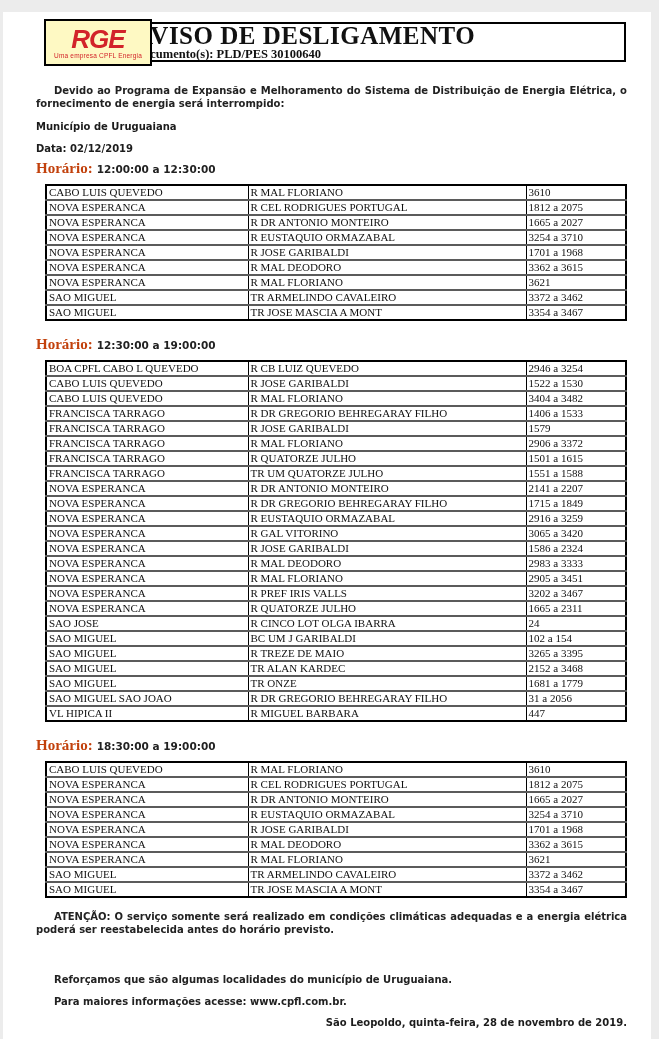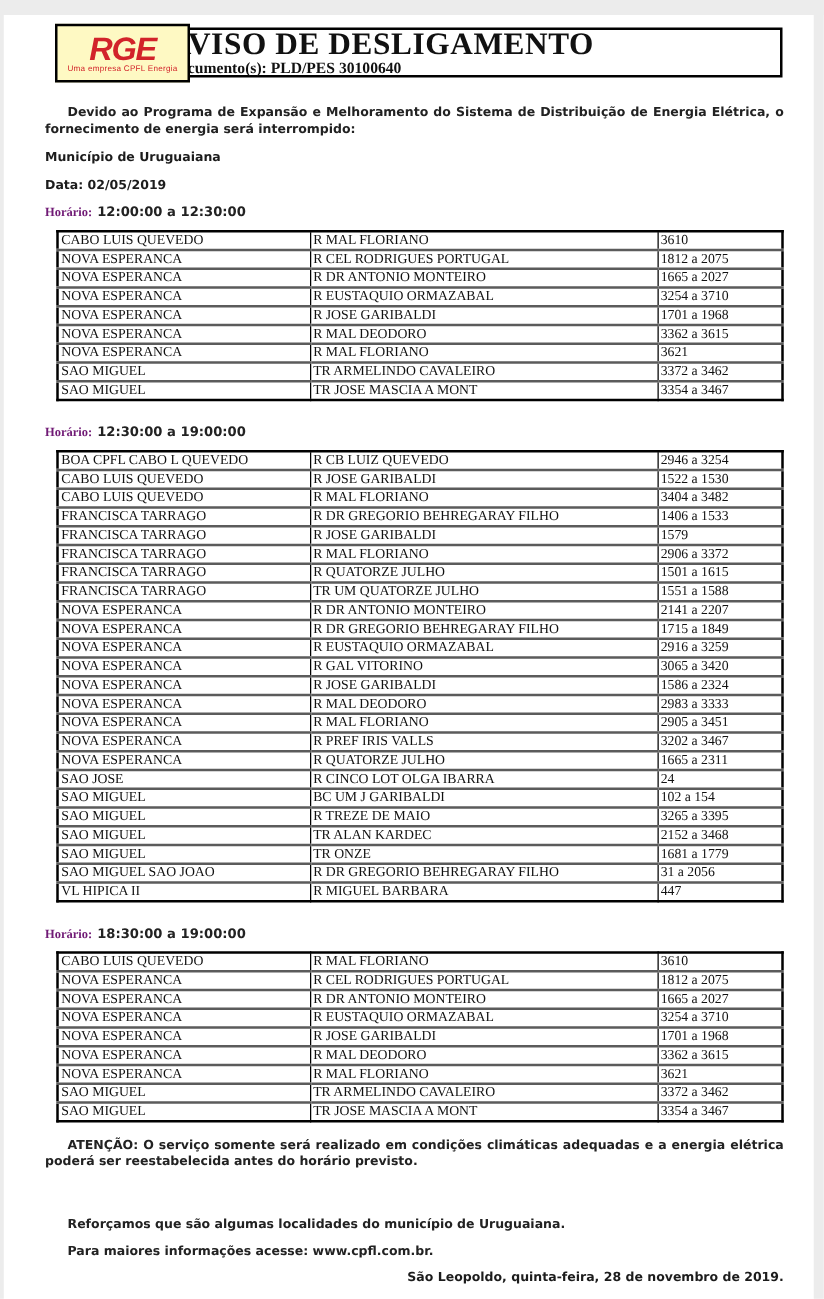--- a/index.html
+++ b/index.html
@@ -61,21 +61,21 @@
   .intro { margin-top: 18px; }
   .municipio { margin-top: 11px; font-size: 10px; font-weight: bold; }
   .data-line { margin-top: 11px; font-size: 10px; font-weight: bold; }
 
   
   .schedule { margin-top: 14px; }
   .schedule.first { margin-top: 5px; }
   .horario-line { height: 18px; line-height: 18px; white-space: nowrap; }
   .horario-label {
     font-family: "Liberation Serif", serif;
-    font-weight: bold; font-size: 10px; color: #701a75;
+    font-weight: bold; font-size: 15px; color: #c2410c;
   }
   .horario-time { font-size: 10.5px; font-weight: bold; color: #222; margin-left: 4px; }
 
   table.outage {
     margin-top: 7px; margin-left: 9px;
     border-collapse: collapse;
     width: 582px;
     table-layout: fixed;
     font-family: "Liberation Serif", serif;
     font-size: 11px; color: #111;
@@ -114,21 +114,21 @@
       <div class="doc-number">Documento(s): PLD/PES 30100640</div>
     </div>
     <div class="logo-box">
       <div class="logo-text" style="color: rgb(210, 35, 42);">RGE</div>
       <div class="logo-tagline" style="color: rgb(210, 35, 42);">Uma empresa CPFL Energia</div>
     </div>
   </div>
 
   <p class="para intro">Devido ao Programa de Expansão e Melhoramento do Sistema de Distribuição de Energia Elétrica, o fornecimento de energia será interrompido:</p>
   <p class="municipio">Município de Uruguaiana</p>
-  <p class="data-line">Data: 02/05/2019</p>
+  <p class="data-line">Data: 02/12/2019</p>
 
   <div id="schedules-host">
   <div class="schedule first">
     <div class="horario-line">
       <span class="horario-label">Horário:</span><span class="horario-time">12:00:00 a 12:30:00</span>
     </div>
     <table class="outage">
       <tbody>
             <tr>
               <td class="col0">CABO LUIS QUEVEDO</td>

